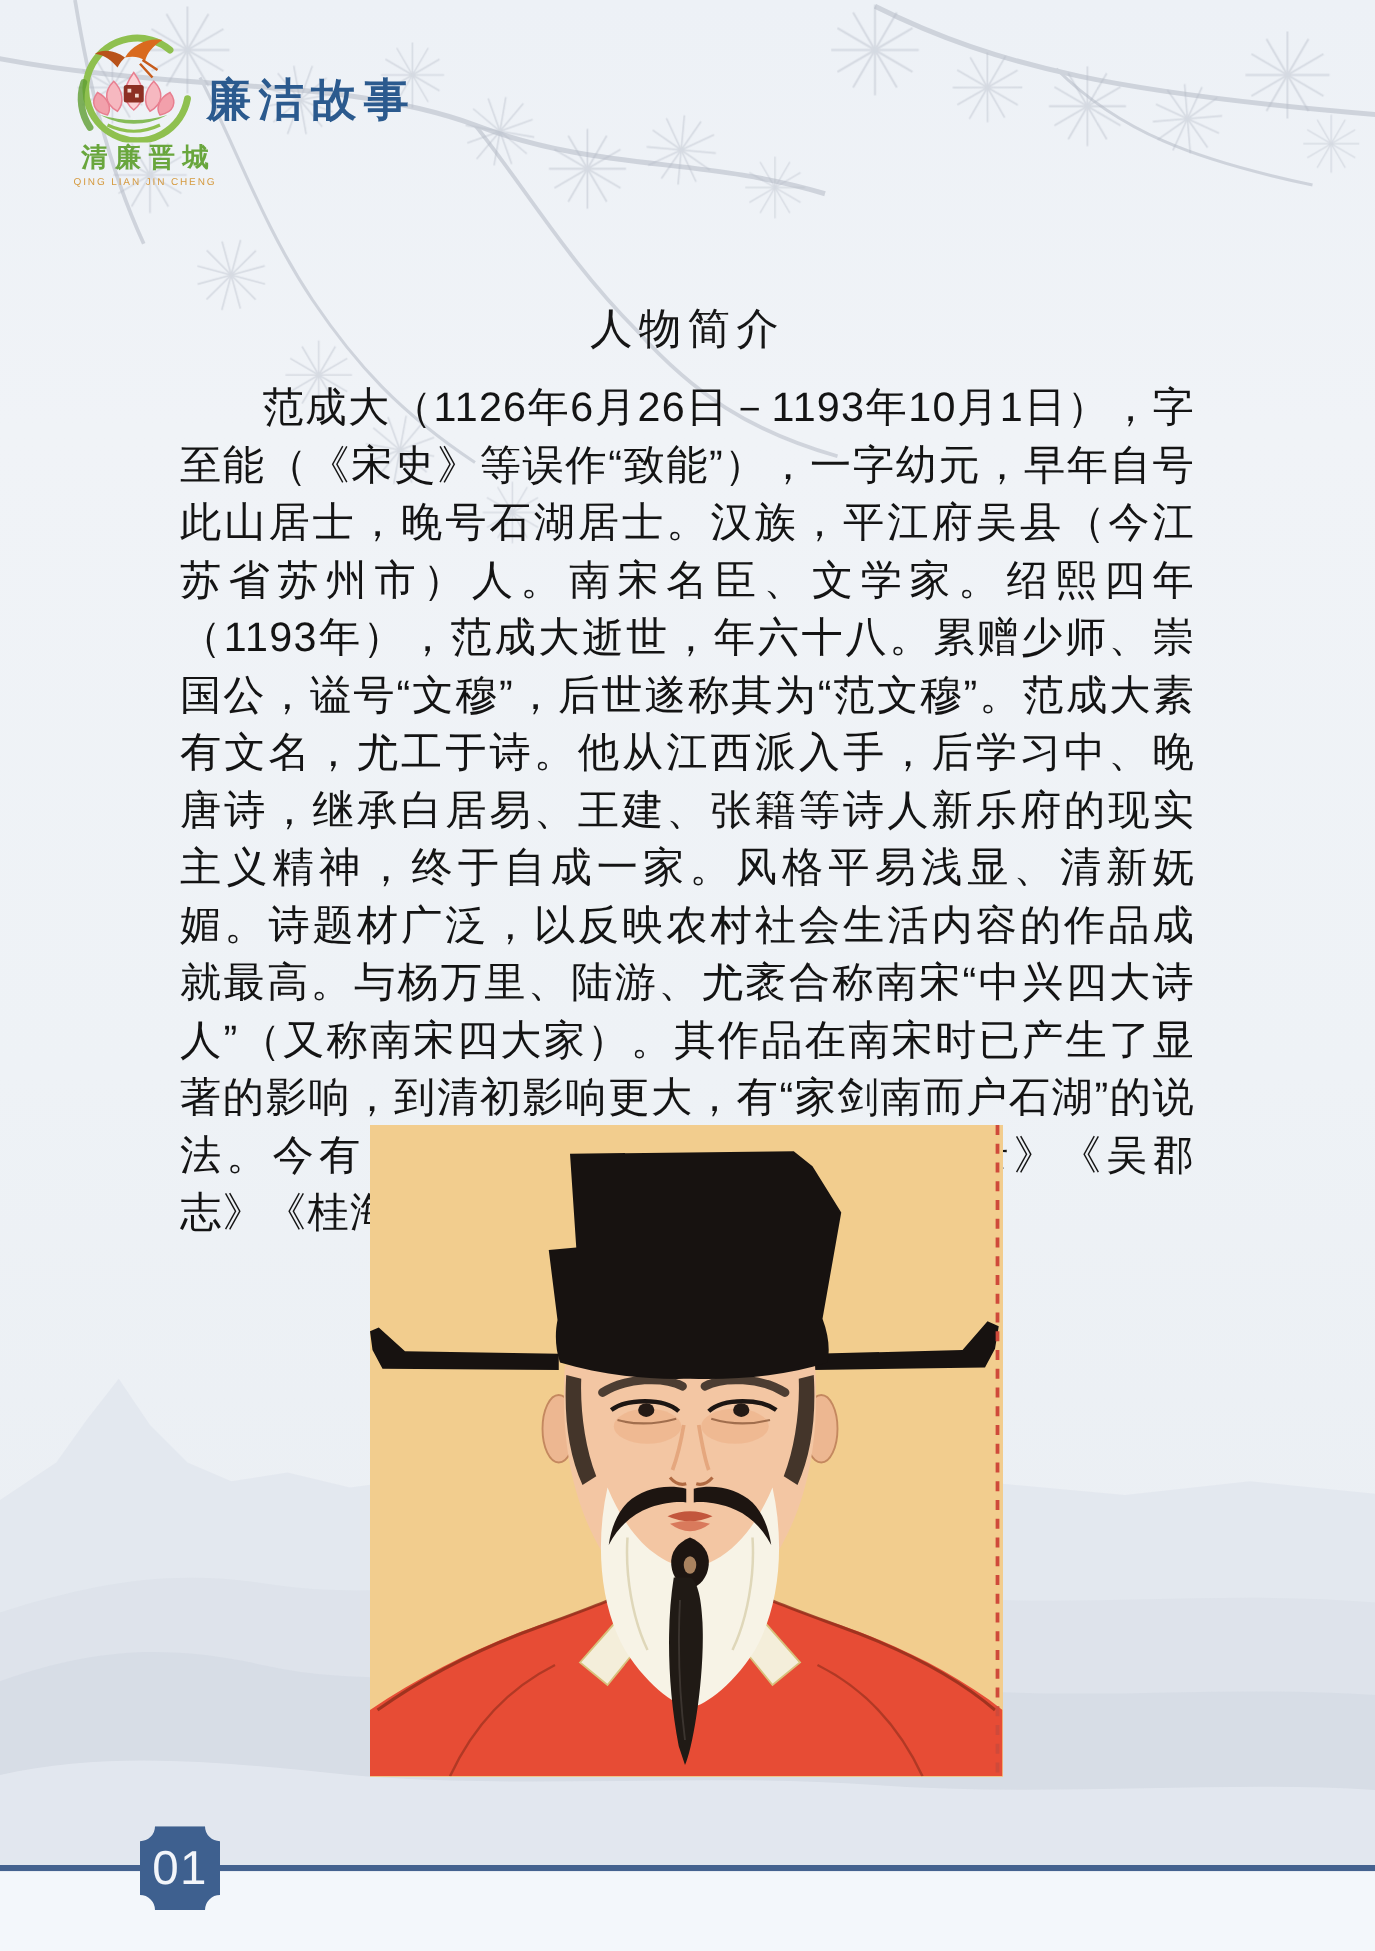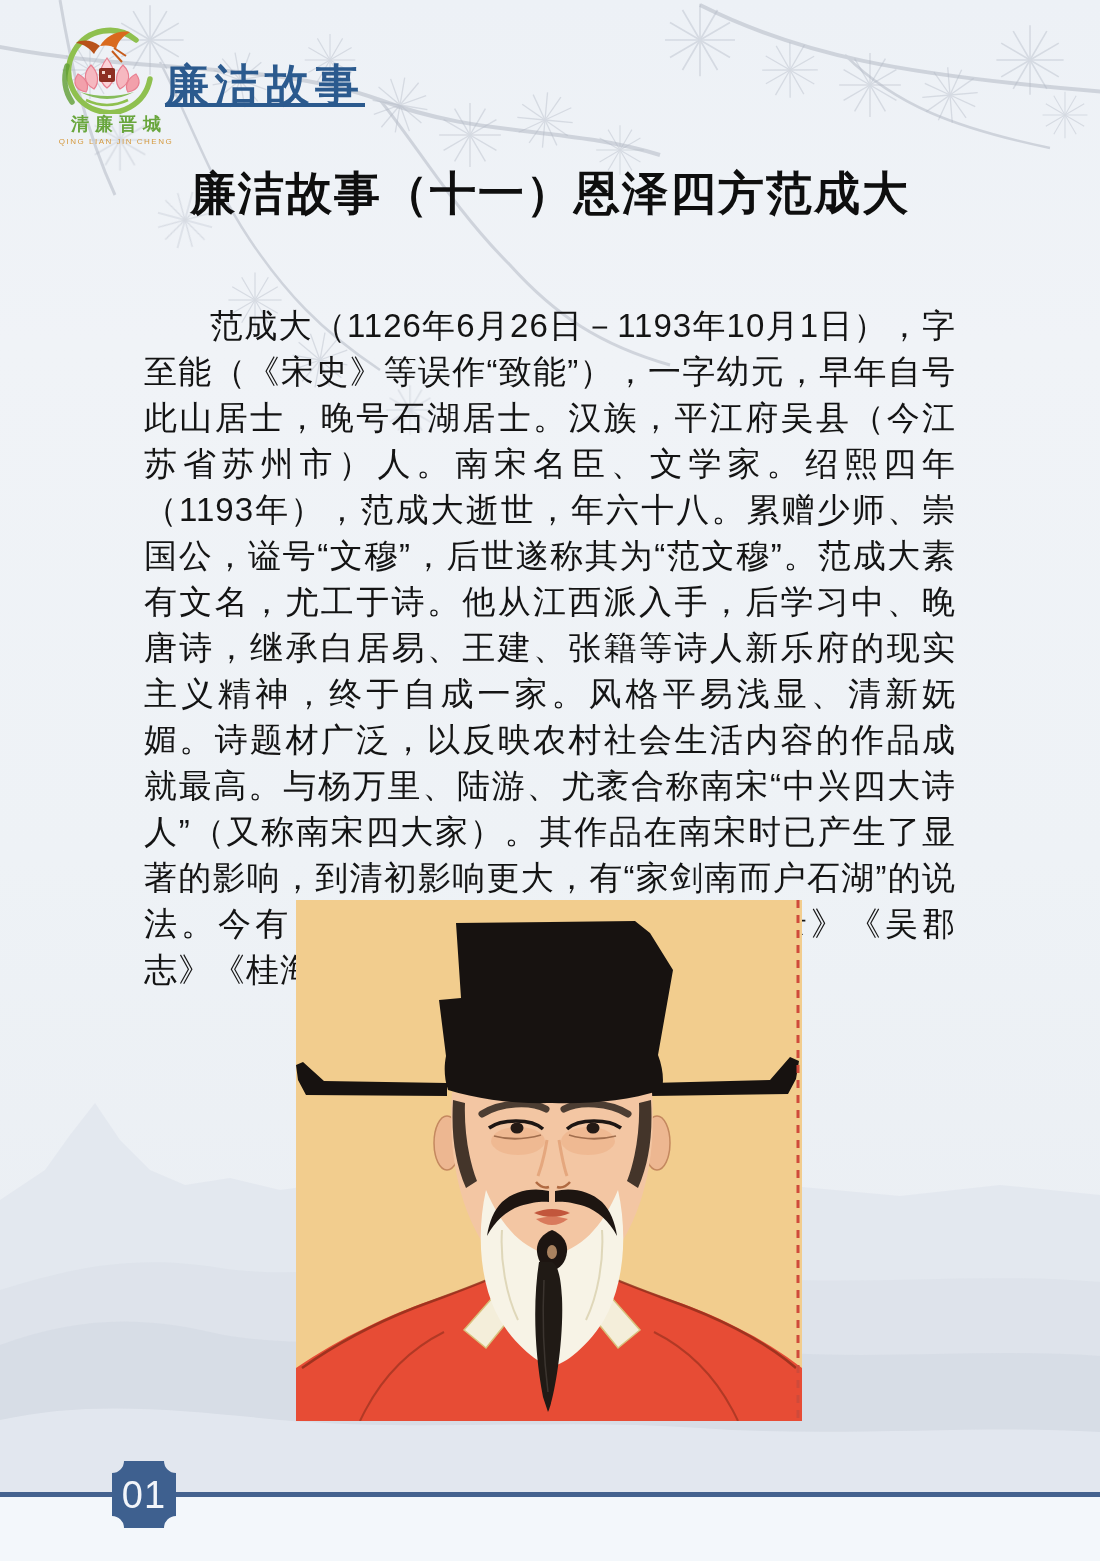--- a/index.html
+++ b/index.html
@@ -6,25 +6,25 @@
   body{font-family:"Liberation Sans","DejaVu Sans",sans-serif;}
   .page{position:relative;width:1100px;height:1561px;overflow:hidden;
         background:linear-gradient(180deg,#edf1f6 0%,#f0f3f7 22%,#eef2f6 55%,#eaeef3 88%,#eef2f7 100%);}
   svg{display:block;}
   .deco{position:absolute;left:0;pointer-events:none;}
   .deco-top{top:0;}
   .deco-bottom{top:1000px;}
 
   .logo{position:absolute;left:52px;top:22px;width:128px;text-align:center;}
   .logo-cn{font-family:Liberation Sans, sans-serif;font-weight:bold;
-           color:#69a63d;font-size:18px;letter-spacing:6px;margin-top:-2px;text-indent:6px;}
+           color:#69a63d;font-size:21px;letter-spacing:6px;margin-top:-2px;text-indent:6px;}
   .logo-en{color:#d59a3f;font-size:8px;letter-spacing:1.5px;margin-top:1px;text-align:center;}
 
   .brand-title{position:absolute;left:165px;top:56px;color:#2b5a8e;font-weight:bold;
-               font-size:44px;letter-spacing:6px;text-decoration:underline;}
+               font-size:36px;letter-spacing:6px;}
 
   .article-title{position:absolute;left:0;top:163px;width:1100px;text-align:center;
                  font-family:"Liberation Serif","DejaVu Serif",serif;font-weight:bold;
                  font-size:46px;letter-spacing:2px;color:#0e0e0e;}
   .article-subtitle{position:absolute;left:0;top:240px;width:1100px;text-align:center;
                     font-size:34px;letter-spacing:5px;color:#161616;}
 
   .article-body{position:absolute;left:144px;top:303px;width:812px;
                 font-size:33px;line-height:46px;color:#141414;letter-spacing:1px;
                 text-align:justify;text-justify:inter-ideograph;text-indent:2em;}
@@ -124,21 +124,21 @@
       </g>
       <path d="M28,70 Q55,84 82,70 Q56,78 28,70 Z" fill="#7ab648" opacity="0.9"></path>
       <path d="M34,78 Q55,88 76,78" fill="none" stroke="#8fc04f" stroke-width="2.5"></path>
     </svg>
     <div class="logo-cn">清廉晋城</div>
     <div class="logo-en">QING LIAN JIN CHENG</div>
   </div>
 
   <div class="brand-title">廉洁故事</div>
 
-  <h1 class="article-title" style="margin:0">廉洁故事（十一）恩泽四方范成大</h1>
+  <h2 class="article-subtitle" style="margin:0;font-weight:normal">人物简介</h2>
   <p class="article-body" style="margin:0">范成大（1126年6月26日－1193年10月1日），字至能（《宋史》等误作“致能”），一字幼元，早年自号此山居士，晚号石湖居士。汉族，平江府吴县（今江苏省苏州市）人。南宋名臣、文学家。绍熙四年（1193年），范成大逝世，年六十八。累赠少师、崇国公，谥号“文穆”，后世遂称其为“范文穆”。范成大素有文名，尤工于诗。他从江西派入手，后学习中、晚唐诗，继承白居易、王建、张籍等诗人新乐府的现实主义精神，终于自成一家。风格平易浅显、清新妩媚。诗题材广泛，以反映农村社会生活内容的作品成就最高。与杨万里、陆游、尤袤合称南宋“中兴四大诗人”（又称南宋四大家）。其作品在南宋时已产生了显著的影响，到清初影响更大，有“家剑南而户石湖”的说法。今有《石湖集》《揽辔录》《吴船录》《吴郡志》《桂海虞衡志》等著作传世。</p>
 
   <svg class="portrait" viewBox="0 0 506 521" role="img">
     <rect width="506" height="521" fill="#f2cd8e"></rect>
 
     <path d="M151,183 L28,181 L7,162 L0,165 L2,180 L10,195 L151,196 Z" fill="#171210"></path>
     <path d="M355,183 L474,180 L494,157 L503,161 L500,179 L492,194 L355,196 Z" fill="#171210"></path>
 
     <ellipse cx="151" cy="243" rx="13" ry="27" fill="#edb791" stroke="#c4885f" stroke-width="1.5"></ellipse>
     <ellipse cx="361" cy="243" rx="13" ry="27" fill="#edb791" stroke="#c4885f" stroke-width="1.5"></ellipse>

